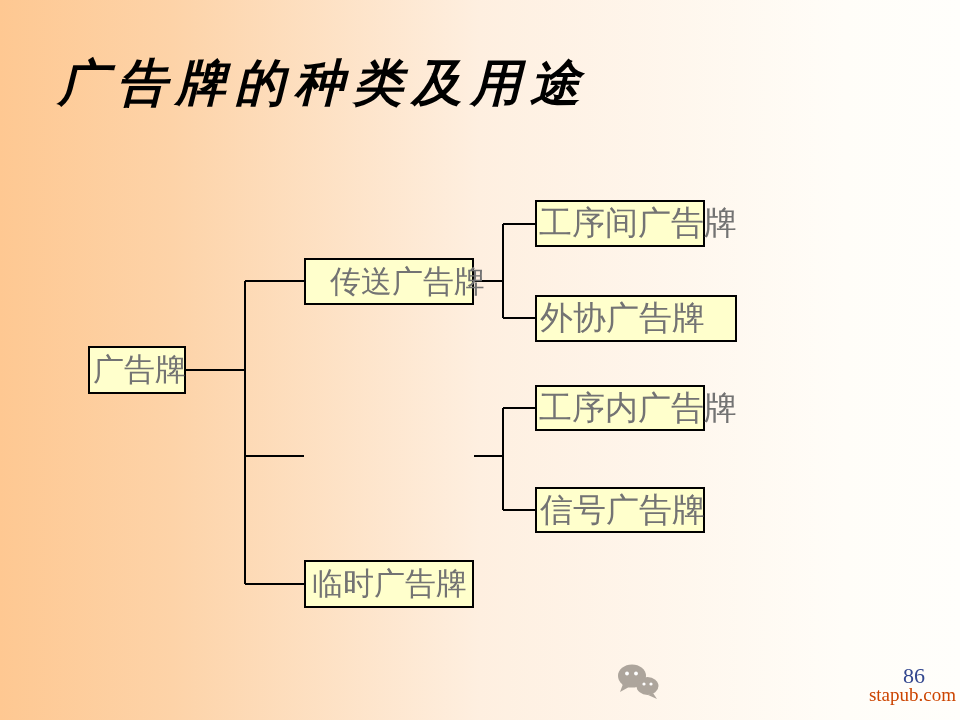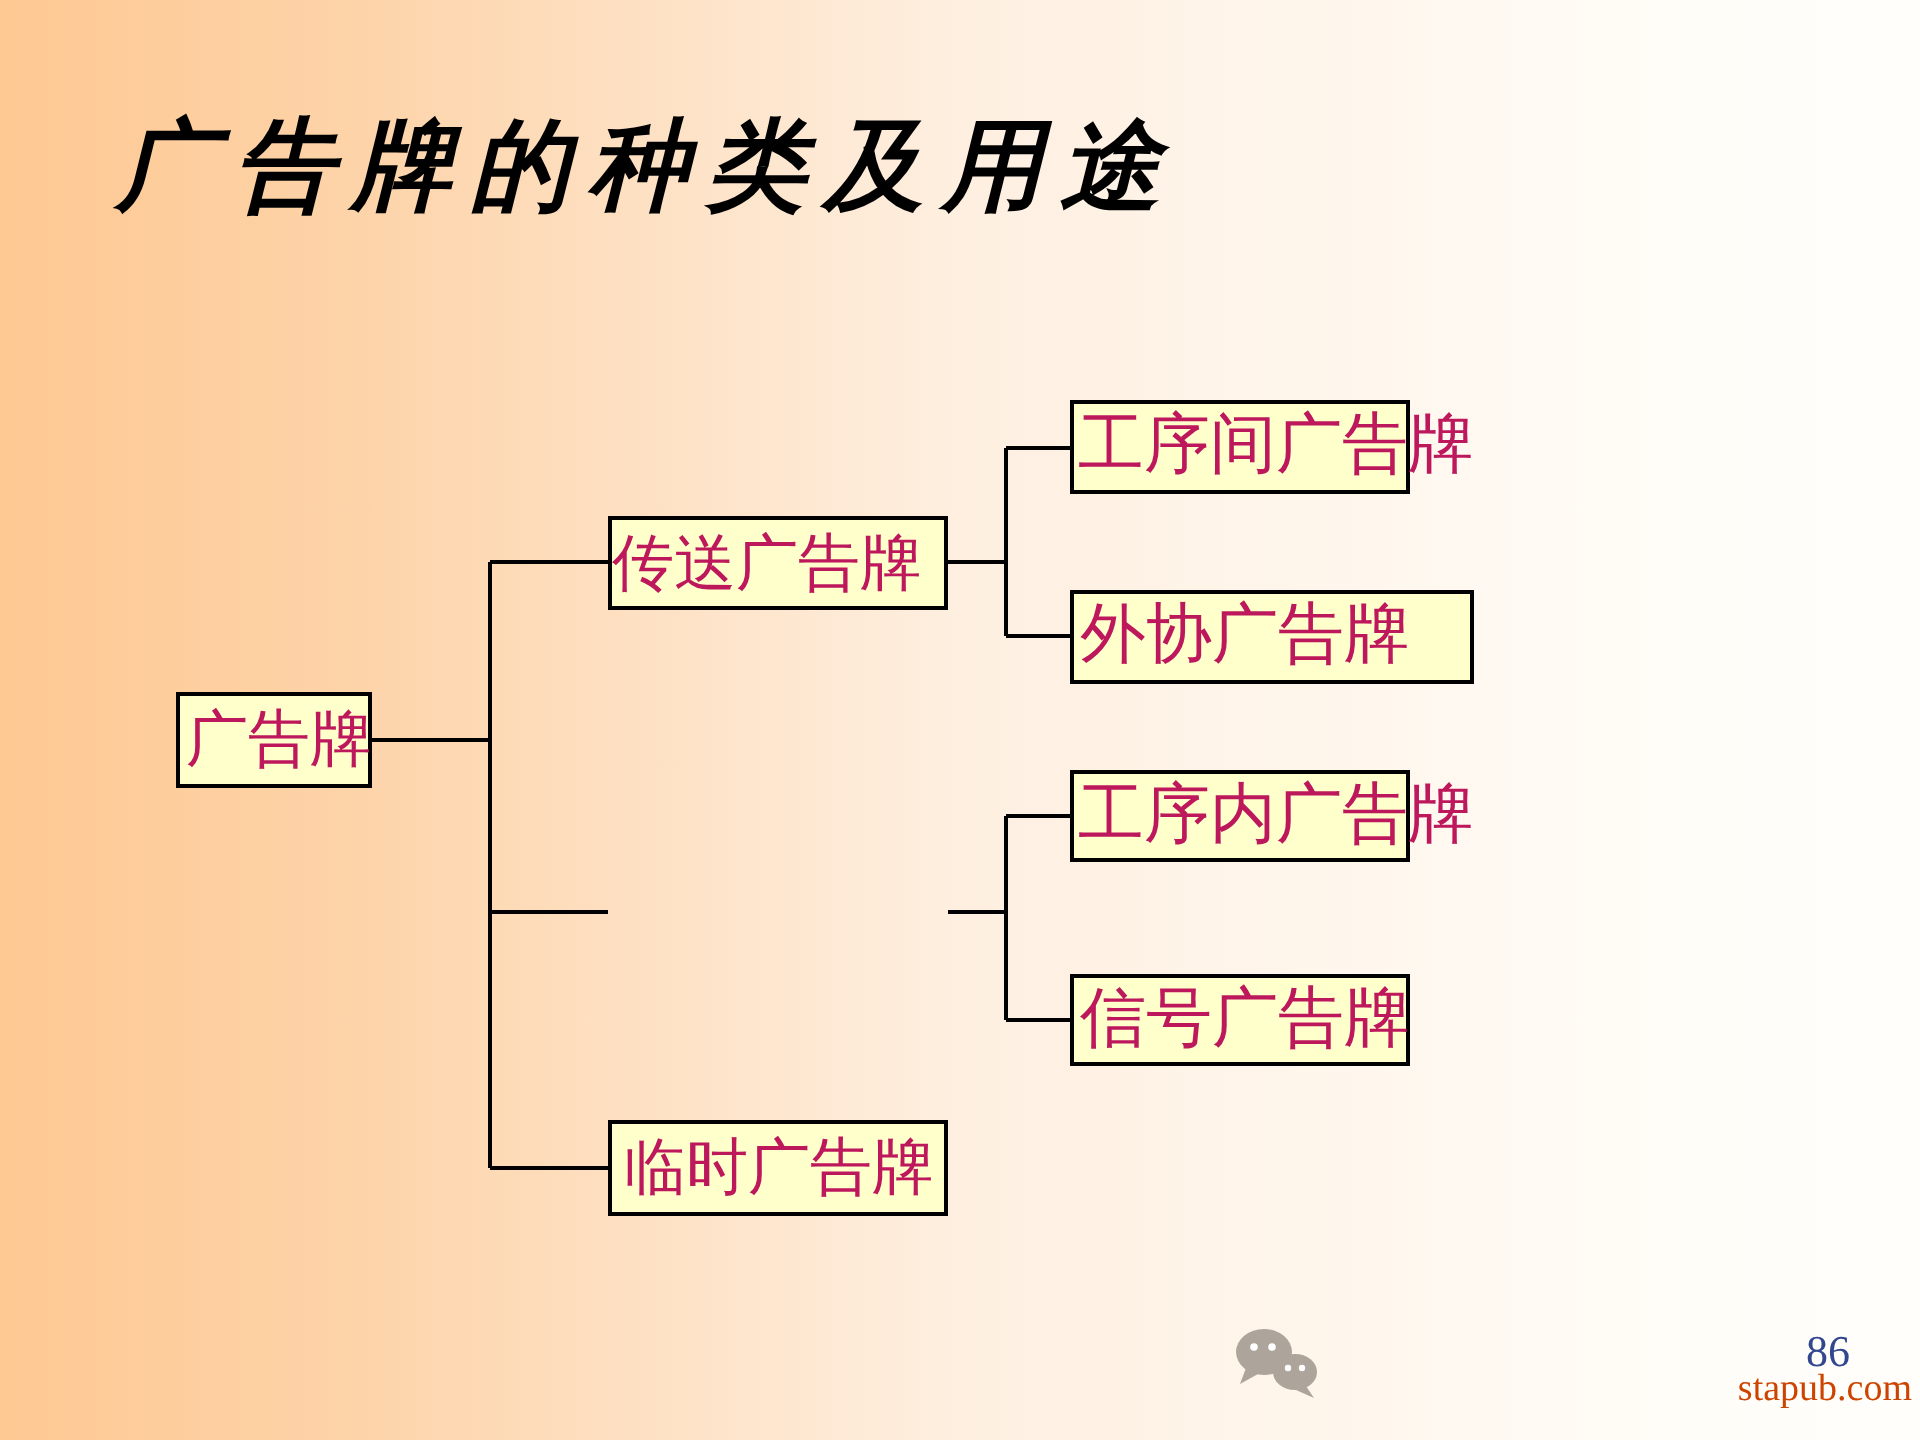--- a/index.html
+++ b/index.html
@@ -20,30 +20,30 @@
     font-style: italic;
     color: #000000;
     letter-spacing: 9px;
     white-space: nowrap;
   }
   .node {
     position: absolute;
     background: #FFFFCC;
     border: 2px solid #000000;
     box-sizing: border-box;
-    color: #be185d;
+    color: #737373;
     white-space: nowrap;
     overflow: visible;
     font-family: Liberation Serif, serif;
   }
   .node .node-label { display: block; }
   
   .node-root        { left: 88px;  top: 346px; width: 98px;  height: 48px; font-size: 31px; line-height: 44px; padding-left: 3px; }
   
-  .node-chuansong   { left: 304px; top: 258px; width: 170px; height: 47px; font-size: 31px; line-height: 43px; padding-left: 0; }
+  .node-chuansong   { left: 304px; top: 258px; width: 170px; height: 47px; font-size: 31px; line-height: 43px; padding-left: 24px; }
   .node-shengchan   { left: 304px; top: 433px; width: 170px; height: 47px; font-size: 31px; line-height: 43px; padding-left: 6px; }
   .node-linshi      { left: 304px; top: 560px; width: 170px; height: 48px; font-size: 31px; line-height: 44px; padding-left: 6px; }
   
   .node-gongxujian  { left: 535px; top: 200px; width: 170px; height: 47px; font-size: 33px; line-height: 43px; padding-left: 2px; }
   .node-waixie      { left: 535px; top: 295px; width: 202px; height: 47px; font-size: 33px; line-height: 43px; padding-left: 3px; }
   .node-gongxunei   { left: 535px; top: 385px; width: 170px; height: 46px; font-size: 33px; line-height: 42px; padding-left: 2px; }
   .node-xinhao      { left: 535px; top: 487px; width: 170px; height: 46px; font-size: 33px; line-height: 42px; padding-left: 3px; text-align: center; }
 
   .connectors {
     position: absolute;

